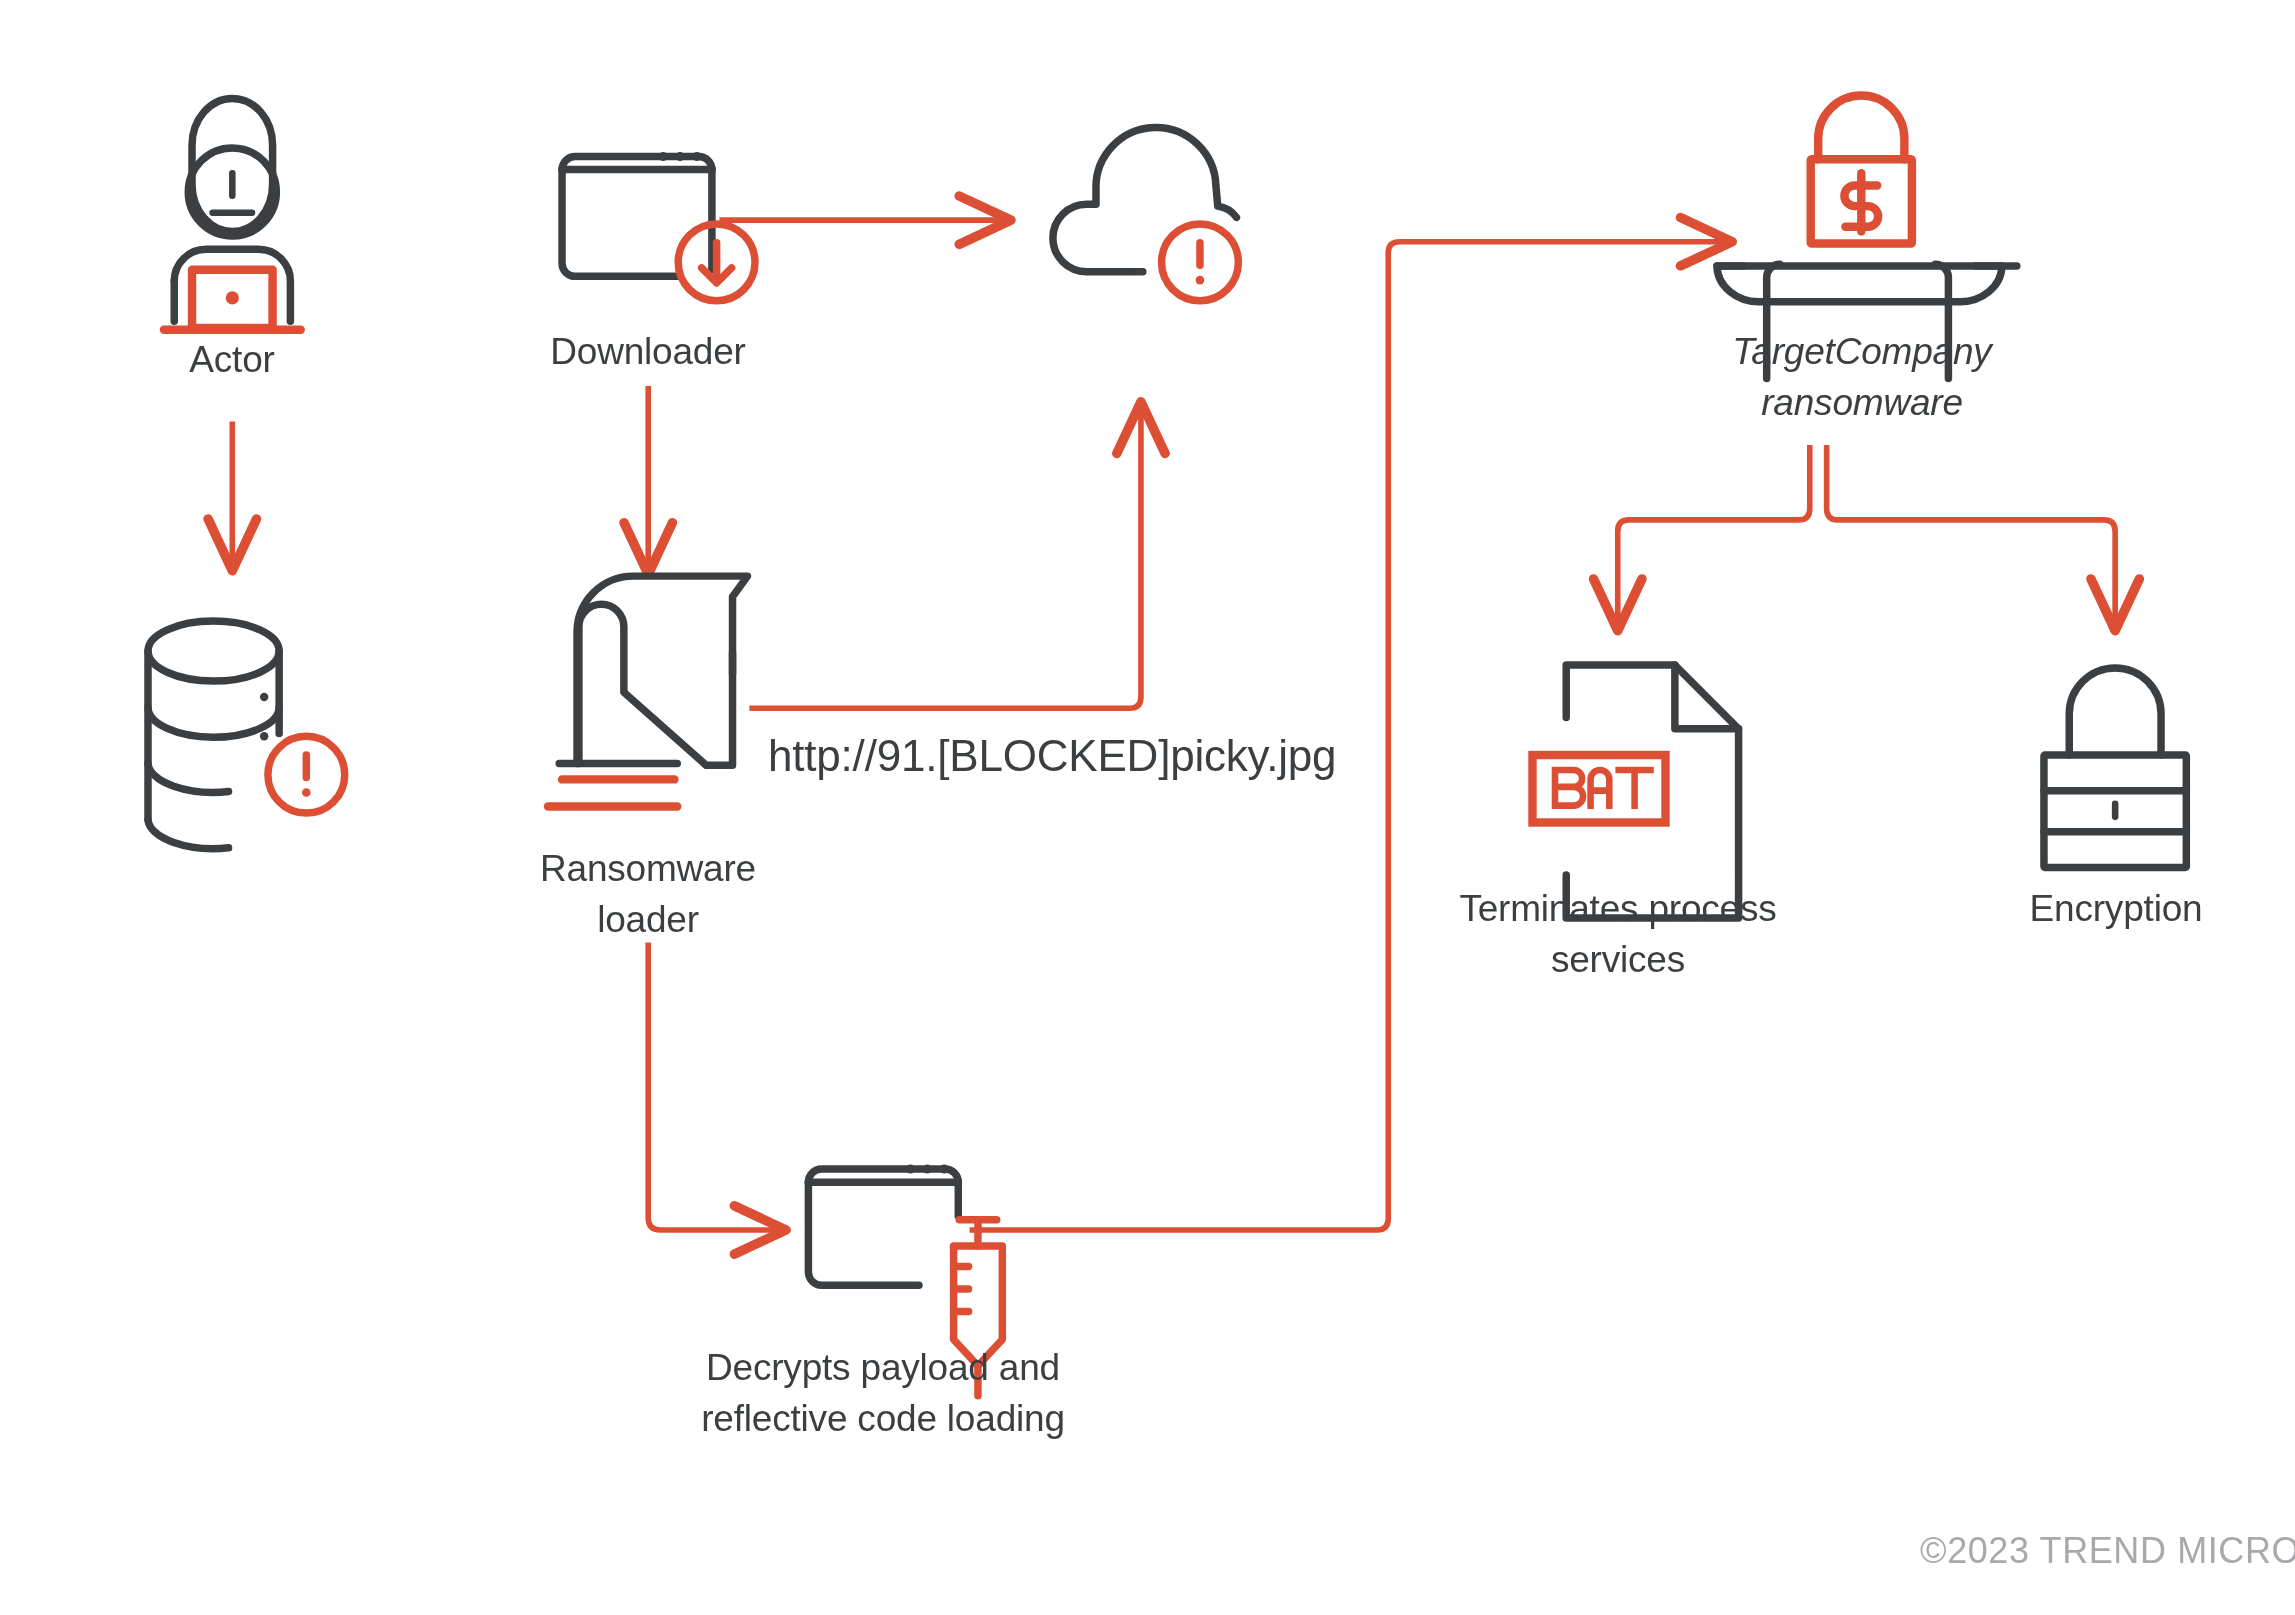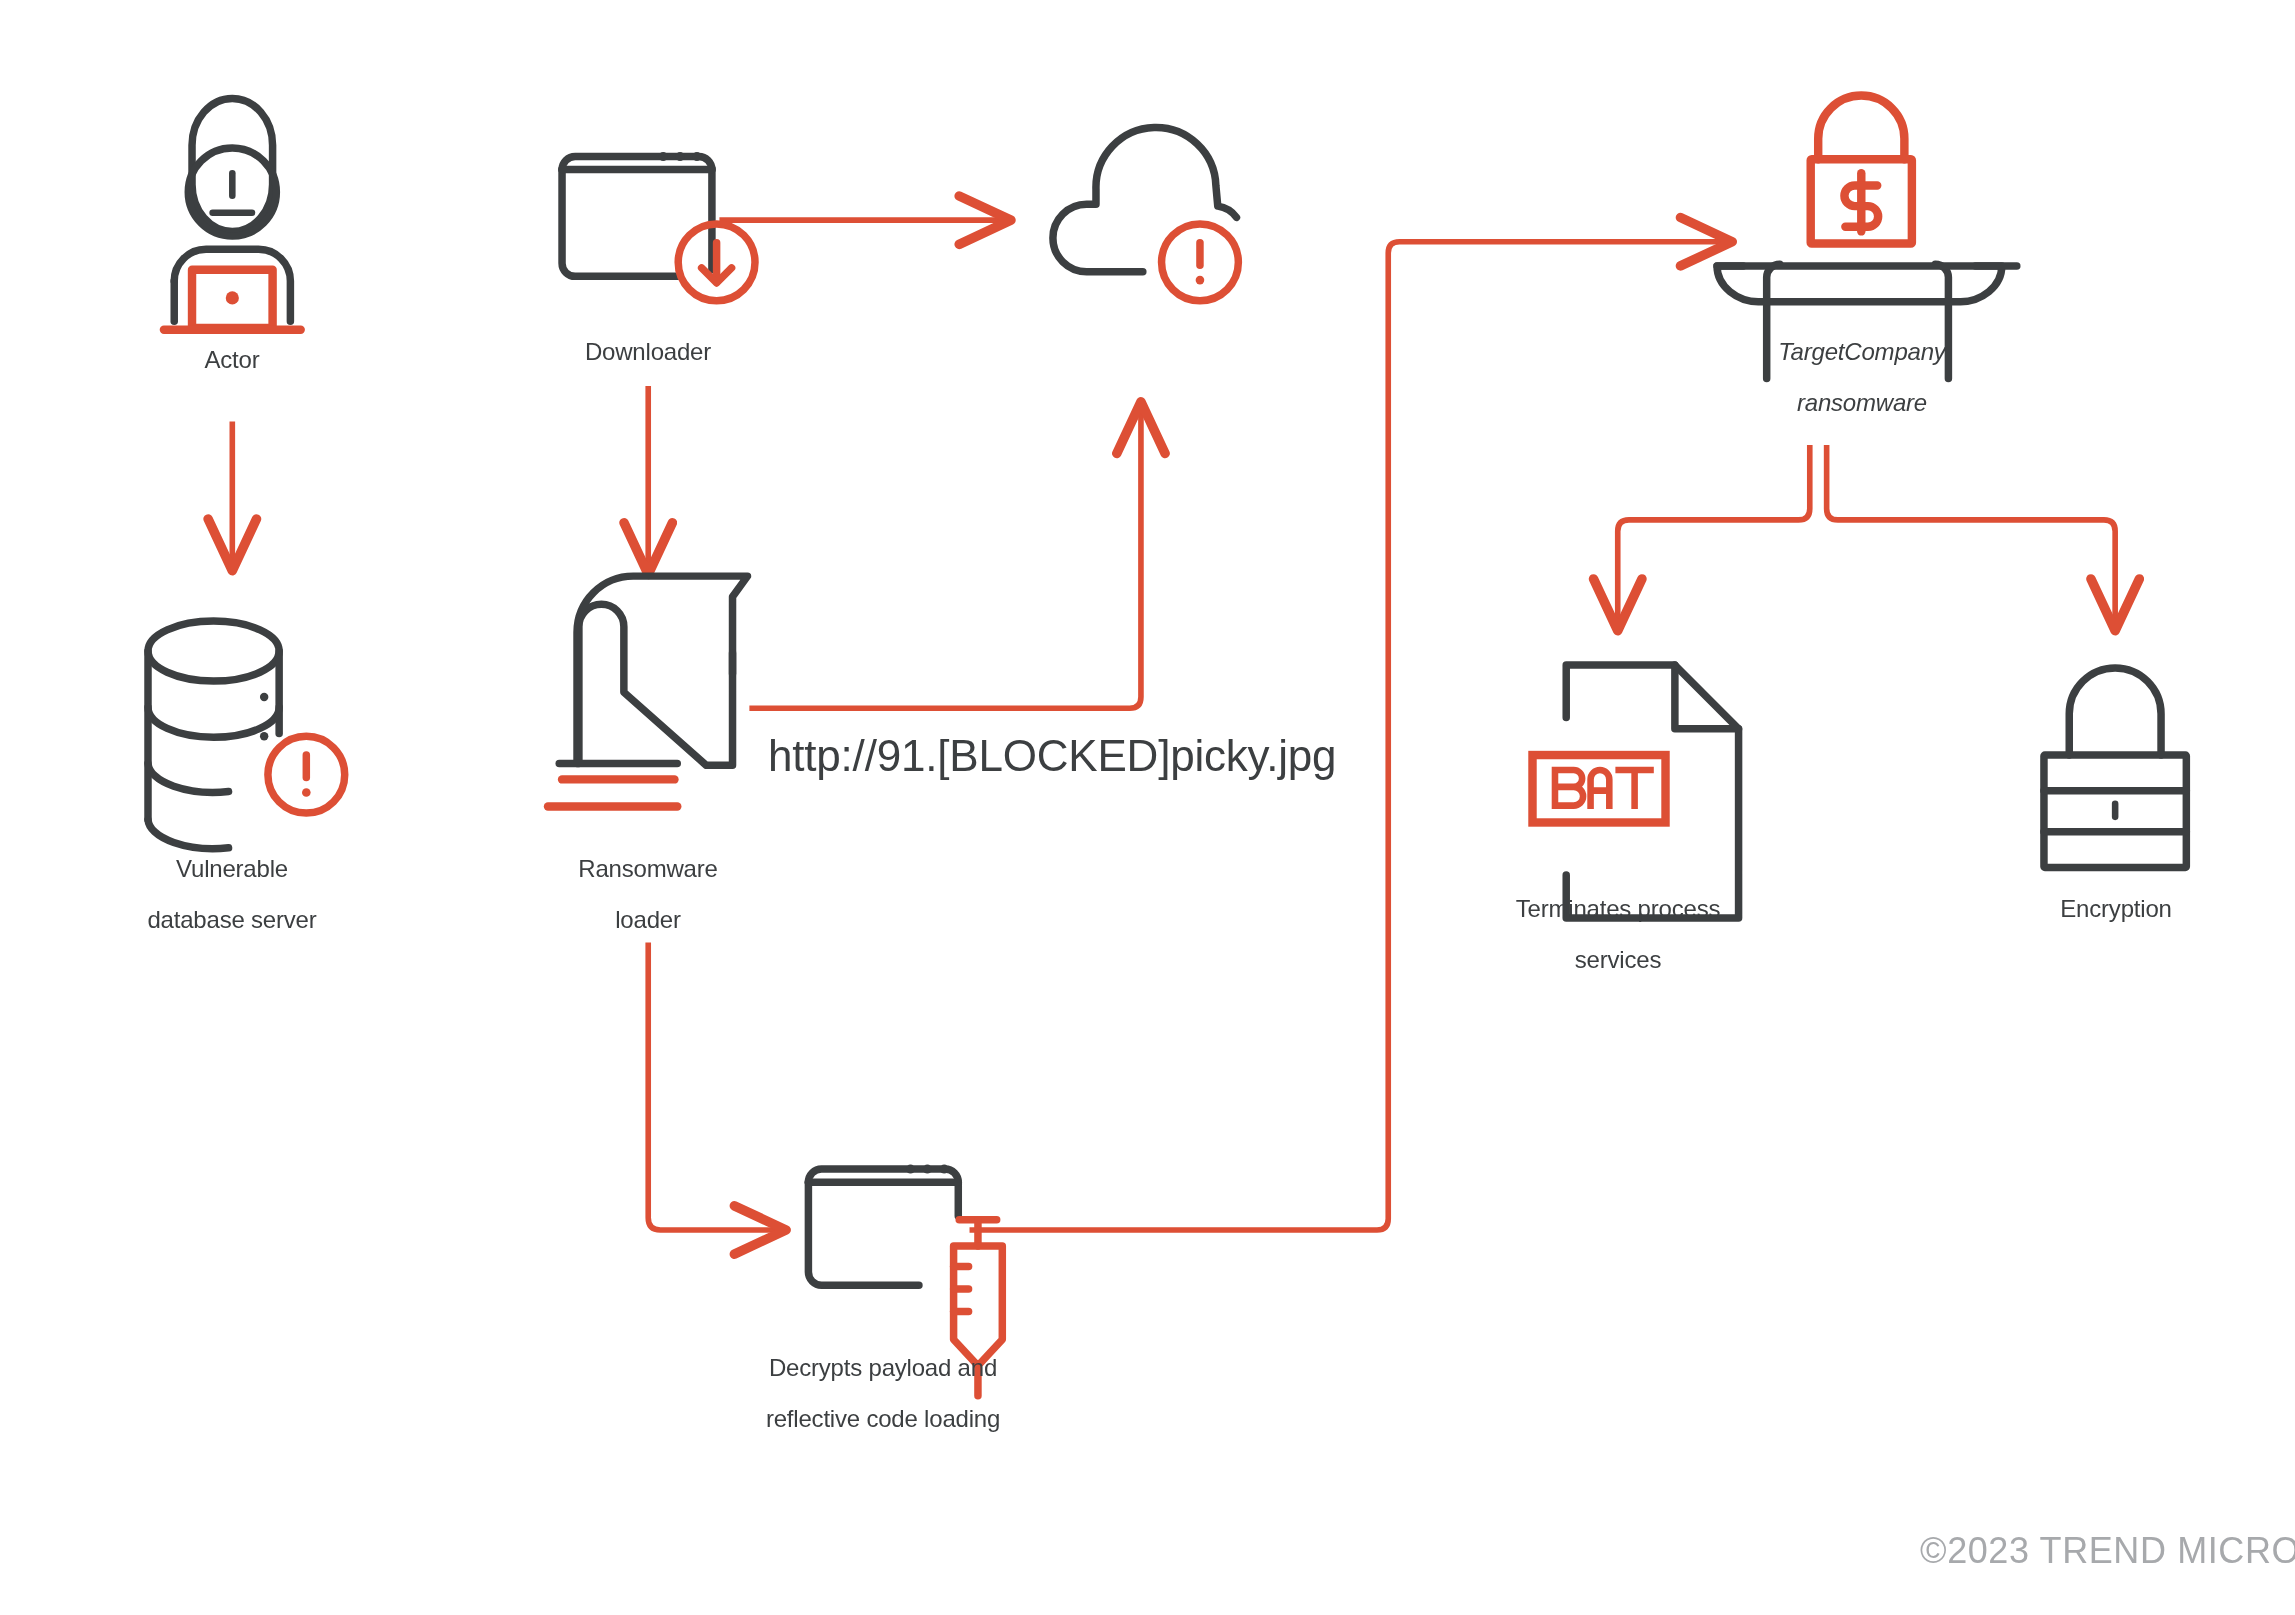--- a/index.html
+++ b/index.html
@@ -25,21 +25,21 @@
     position: absolute;
     left: 0;
     top: 0;
     width: 2295px;
     height: 1615px;
   }
   .node-label {
     position: absolute;
     color: #3C3F41;
     font-family: "Liberation Sans", sans-serif;
-    font-size: 24px;
+    font-size: 37px;
     line-height: 51px;
     text-align: center;
     white-space: pre-line;
     letter-spacing: -0.2px;
     transform: translateX(-50%);
   }
   .inline-label {
     position: absolute;
     color: #3C3F41;
     font-family: "Liberation Sans", sans-serif;
@@ -207,22 +207,20 @@
       <path d="M2209,806 v-44 a49,49 0 0 1 98,0 v44"></path>
       <rect x="2182" y="806" width="152" height="120" rx="1"></rect>
       <path d="M2182,844 h152"></path>
       <path d="M2182,888 h152"></path>
     </g>
     <path d="M2258,858 v14" stroke="#3C3F41" stroke-width="7" stroke-linecap="round"></path>
   </svg>
 
   <div class="node-label" style="left:232px; top:334px; width:412px;">Actor</div>
 
-  <div class="node-label" style="left:232px; top:843px; width:450px;">Vulnerable
-database server</div>
 
   <div class="node-label" style="left:648px; top:326px; width:431px;">Downloader</div>
 
 
   <div class="node-label" style="left:648px; top:843px; width:431px;">Ransomware
 loader</div>
 
   <div class="node-label" style="left:883px; top:1342px; width:600px;">Decrypts payload and
 reflective code loading</div>
 

